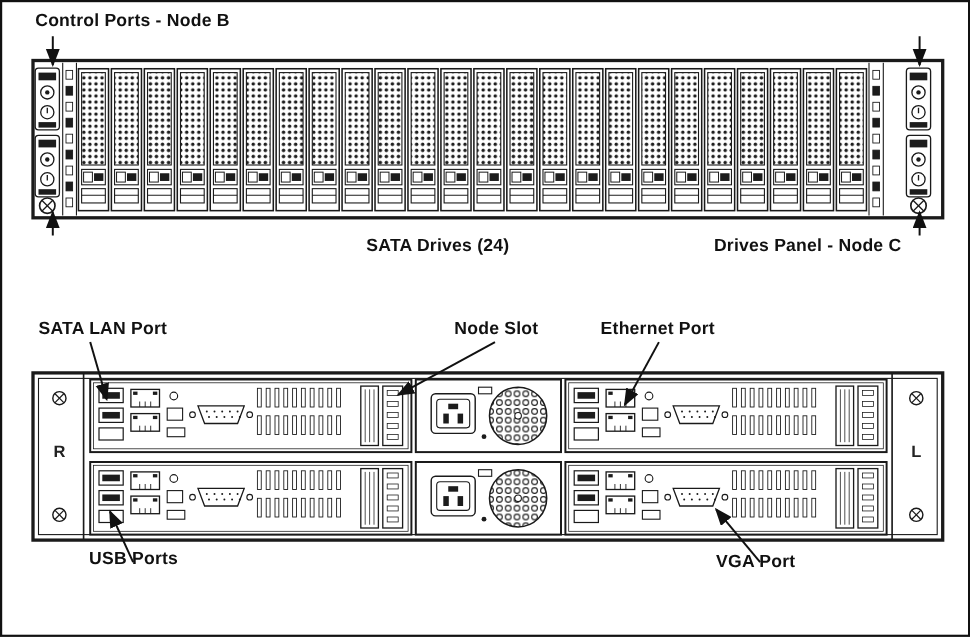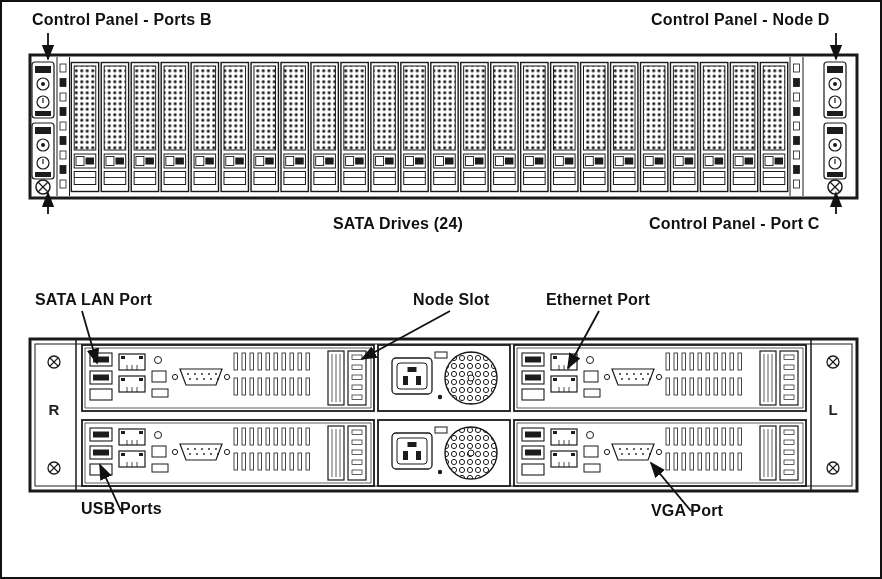--- a/index.html
+++ b/index.html
@@ -662,23 +662,22 @@
       <line x1="46" y1="212" x2="46" y2="191" marker-end="url(#ah)"></line>
       <line x1="834" y1="212" x2="834" y2="191" marker-end="url(#ah)"></line>
       <line x1="80" y1="309" x2="95" y2="361" marker-end="url(#ah)"></line>
       <line x1="448" y1="309" x2="360" y2="357" marker-end="url(#ah)"></line>
       <line x1="597" y1="309" x2="566" y2="366" marker-end="url(#ah)"></line>
       <line x1="119" y1="509" x2="98" y2="463" marker-end="url(#ah)"></line>
       <line x1="689" y1="509" x2="649" y2="461" marker-end="url(#ah)"></line>
     </g>
   </svg>
 
-  <div class="lbl" style="left:30px;top:9px">Control Panel - Ports B</div>
-  <div class="lbl" style="left:649px;top:9px">Control Panel - Node D</div>
+  <div class="lbl" style="left:30px;top:9px">Control Ports - Node B</div>
   <div class="lbl center" style="left:331px;top:213px;width:220px">SATA Drives (24)</div>
-  <div class="lbl" style="left:647px;top:213px">Control Panel - Port C</div>
+  <div class="lbl" style="left:647px;top:213px">Drives Panel - Node C</div>
 
   <div class="lbl" style="left:33px;top:289px">SATA LAN Port</div>
   <div class="lbl" style="left:411px;top:289px">Node Slot</div>
   <div class="lbl" style="left:544px;top:289px">Ethernet Port</div>
   <div class="lbl" style="left:79px;top:498px">USB Ports</div>
   <div class="lbl" style="left:649px;top:500px">VGA Port</div>
 </div>
 
 </body></html>

